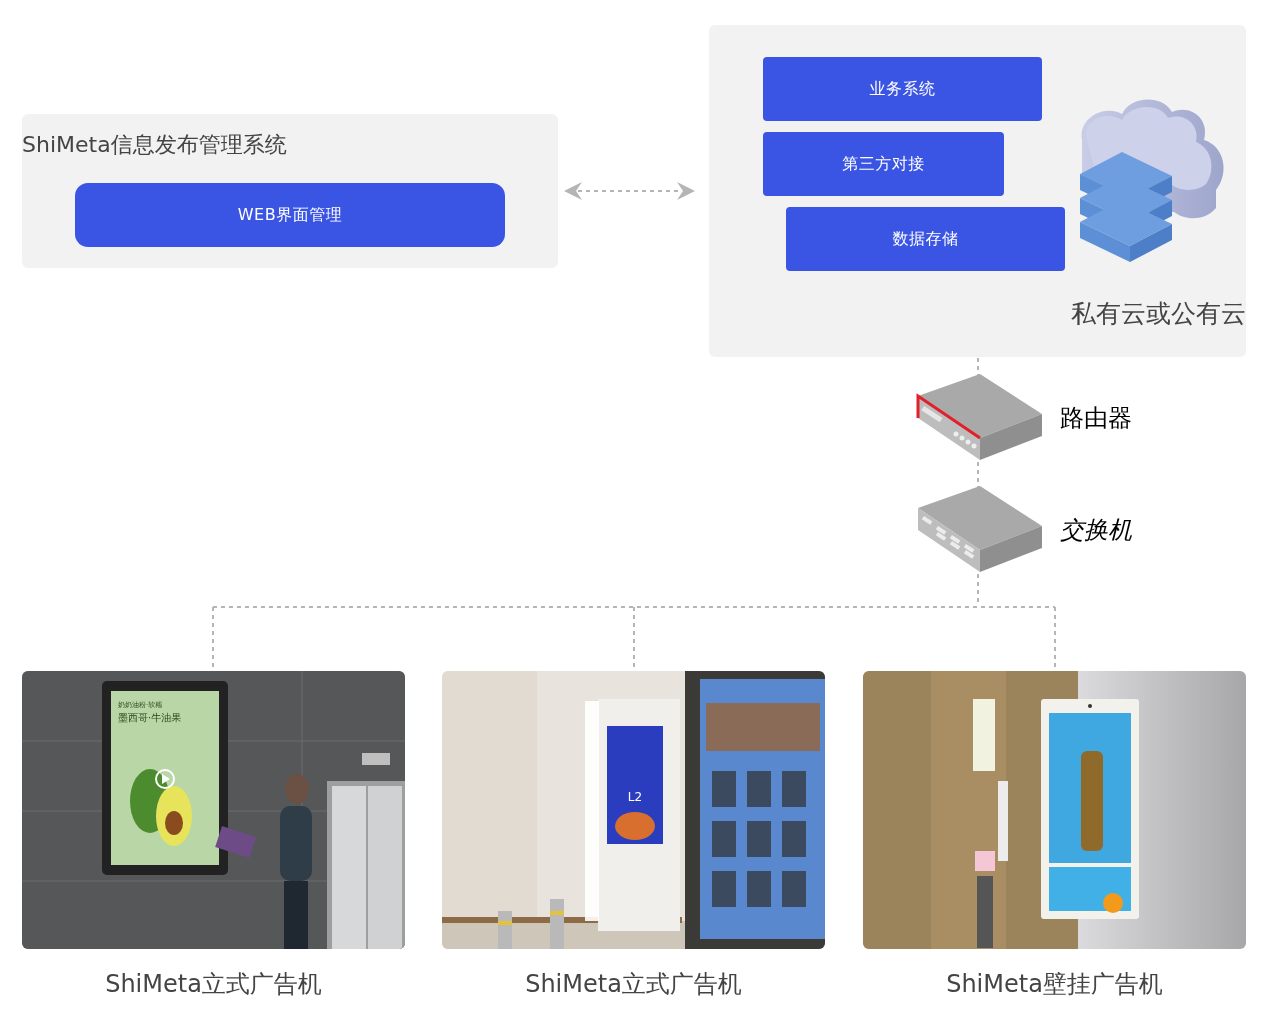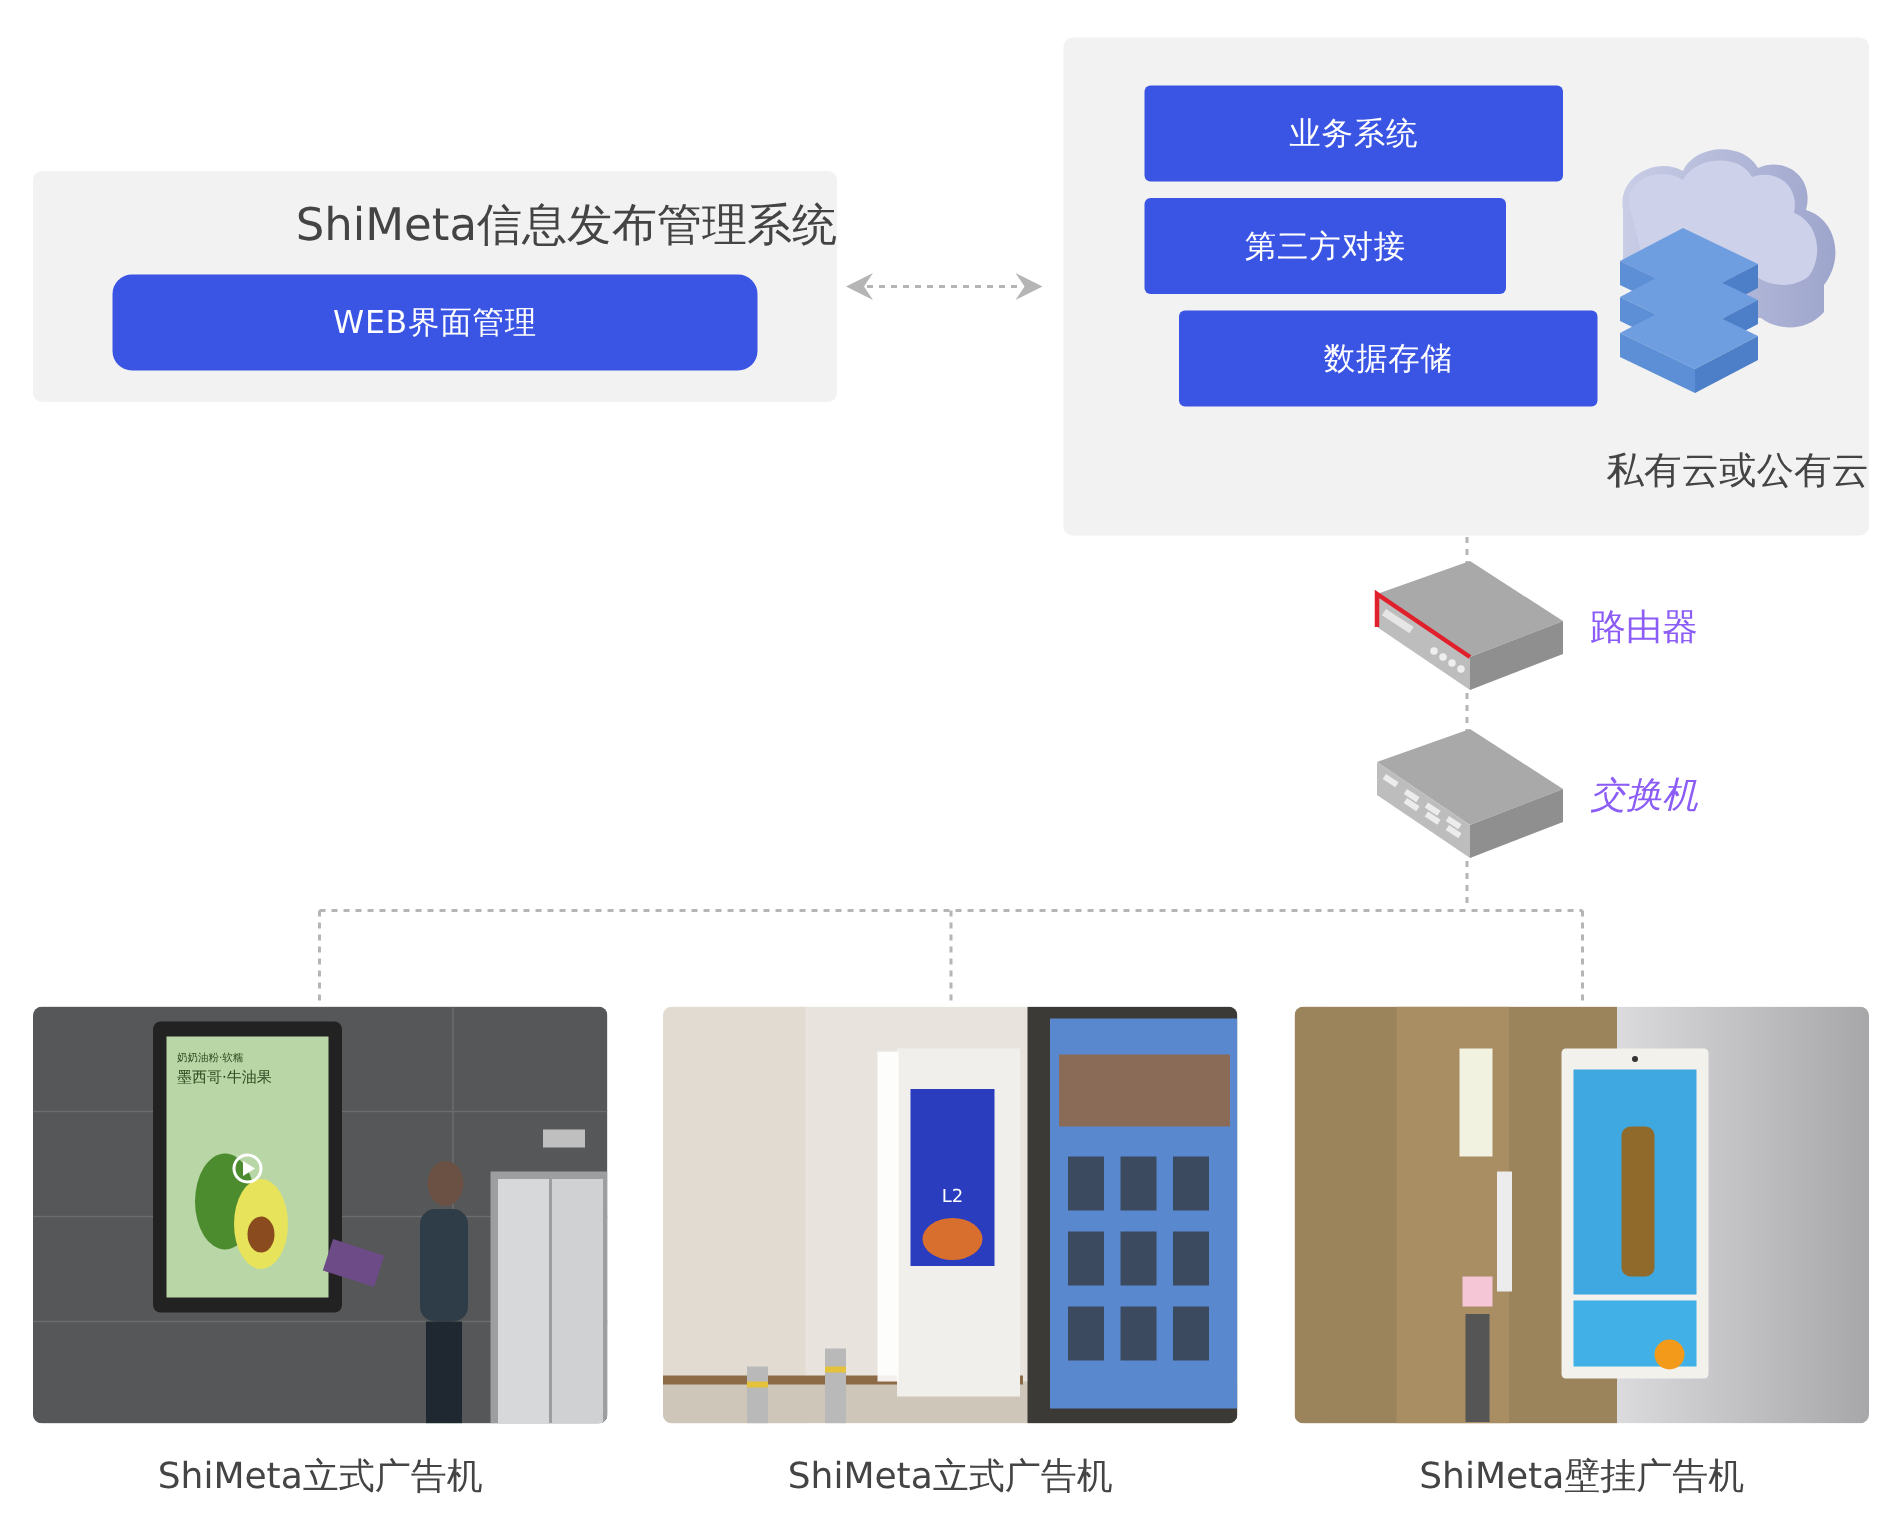--- a/index.html
+++ b/index.html
@@ -3,26 +3,26 @@
 <meta charset="utf-8">
 <style>
   * { box-sizing: border-box; margin: 0; padding: 0; }
   html, body { width: 1269px; height: 1026px; background: #ffffff; overflow: hidden; }
   body { position: relative; font-family: "DejaVu Sans", "Liberation Sans", sans-serif; color: #333; }
 
   .panel { position: absolute; background: #f2f2f2; border-radius: 6px; }
   .btn-blue {
     position: absolute; background: #3a54e4; color: #fff; border-radius: 4px;
     display: flex; align-items: center; justify-content: center;
-    font-size: 21px; letter-spacing: 0.5px;
+    font-size: 16px; letter-spacing: 0.5px;
   }
-  .label { position: absolute; color: #8b5cf6; white-space: nowrap; }
+  .label { position: absolute; color: #000000; white-space: nowrap; }
 
   #web-panel { left: 22px; top: 114px; width: 536px; height: 154px; }
-  #web-title { left: 0; width: 536px; top: 16px; text-align: right; font-size: 30px; color: #444; position: absolute; }
+  #web-title { left: 0; width: 536px; top: 16px; text-align: left; font-size: 22px; color: #444; position: absolute; }
   #web-btn { left: 53px; top: 69px; width: 430px; height: 64px; border-radius: 13px; }
 
   #cloud-panel { left: 709px; top: 25px; width: 537px; height: 332px; }
   #cloud-btn-1 { left: 54px; top: 32px; width: 279px; height: 64px; }
   #cloud-btn-2 { left: 54px; top: 107px; width: 241px; height: 64px; }
   #cloud-btn-3 { left: 54px; top: 182px; width: 279px; height: 64px; margin-left: 23px; }
   #cloud-caption { left: 0; width: 537px; padding-left: 0; top: 272px; text-align: right; font-size: 25px; position: absolute; color: #444; }
   #cloud-caption span { display: inline-block; margin-left: 0; }
   #cloud-icon { position: absolute; left: 355px; top: 65px; width: 170px; height: 180px; }
 

